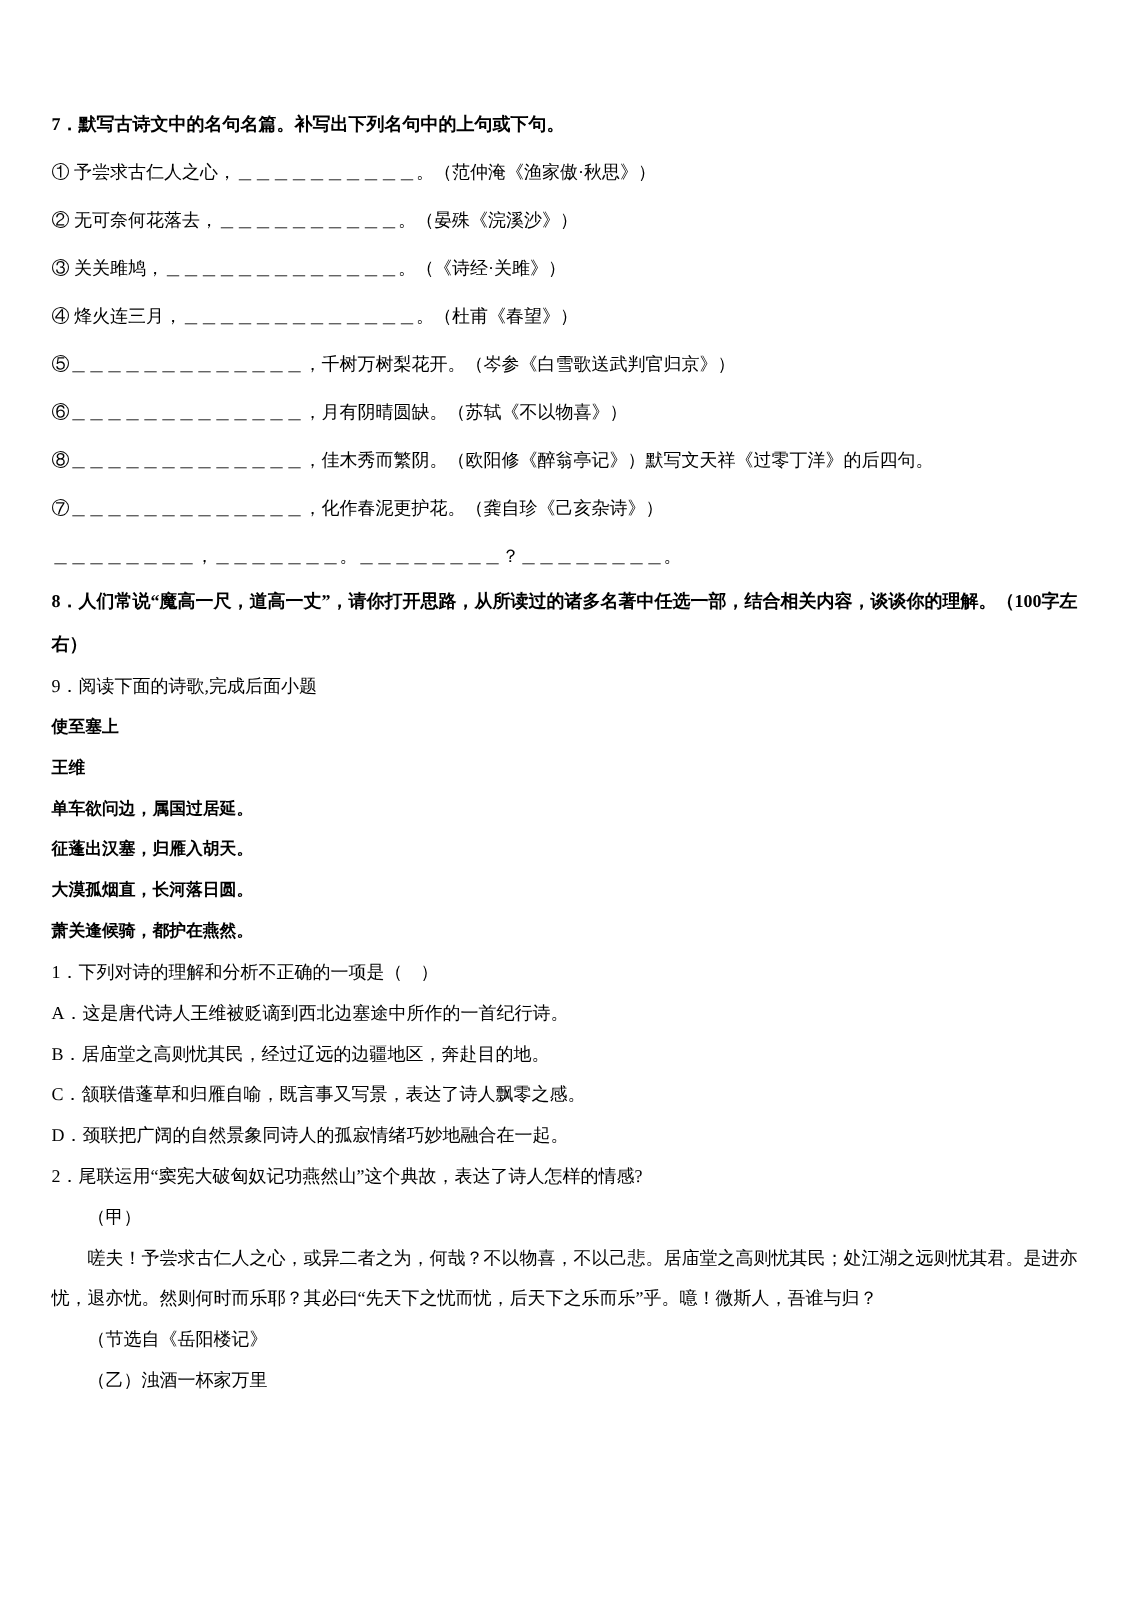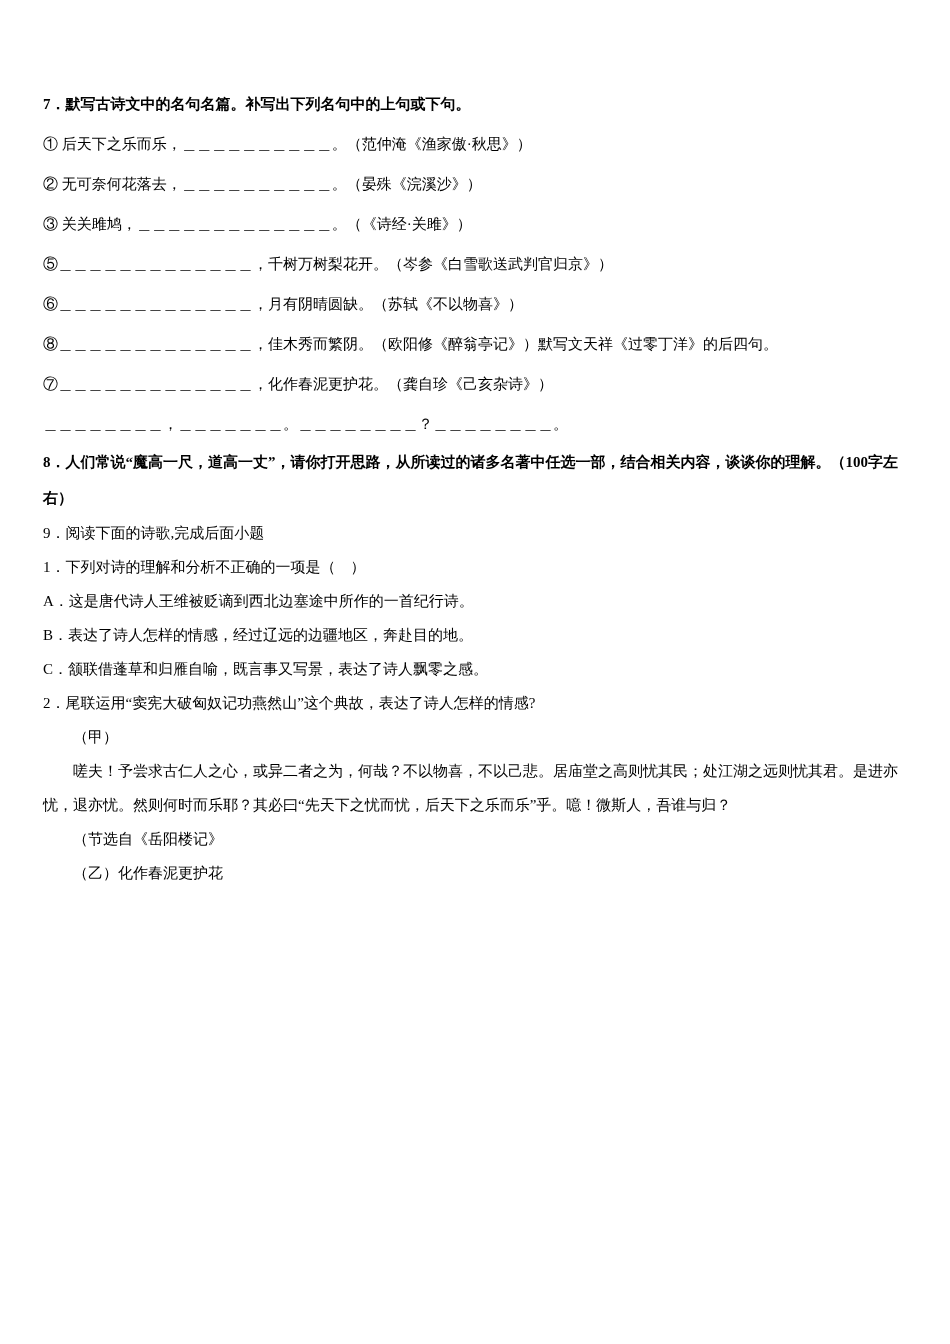--- a/index.html
+++ b/index.html
@@ -25,44 +25,54 @@
   }
   .indent2 { text-indent: 2em; }       
 </style>
 </head>
 <body>
 
 <div class="page">
 
   <div class="sp-a">
     <p class="bold">7．默写古诗文中的名句名篇。补写出下列名句中的上句或下句。</p>
-    <p>① 后天下之乐而乐，＿＿＿＿＿＿＿＿＿＿。（范仲淹《渔家傲·秋思》）</p>
+    <p>① 予尝求古仁人之心，＿＿＿＿＿＿＿＿＿＿。（范仲淹《渔家傲·秋思》）</p>
     <p>② 无可奈何花落去，＿＿＿＿＿＿＿＿＿＿。（晏殊《浣溪沙》）</p>
     <p>③ 关关雎鸠，＿＿＿＿＿＿＿＿＿＿＿＿＿。（《诗经·关雎》）</p>
+    <p>④ 烽火连三月，＿＿＿＿＿＿＿＿＿＿＿＿＿。（杜甫《春望》）</p>
     <p>⑤＿＿＿＿＿＿＿＿＿＿＿＿＿，千树万树梨花开。（岑参《白雪歌送武判官归京》）</p>
     <p>⑥＿＿＿＿＿＿＿＿＿＿＿＿＿，月有阴晴圆缺。（苏轼《不以物喜》）</p>
     <p>⑧＿＿＿＿＿＿＿＿＿＿＿＿＿，佳木秀而繁阴。（欧阳修《醉翁亭记》）默写文天祥《过零丁洋》的后四句。</p>
     <p>⑦＿＿＿＿＿＿＿＿＿＿＿＿＿，化作春泥更护花。（龚自珍《己亥杂诗》）</p>
     <p>＿＿＿＿＿＿＿＿，＿＿＿＿＿＿＿。＿＿＿＿＿＿＿＿？＿＿＿＿＿＿＿＿。</p>
   </div>
 
   <div>
     <p class="bold" style="line-height:36px;font-family:Liberation Serif, serif;">8．人们常说“魔高一尺，道高一丈”，请你打开思路，从所读过的诸多名著中任选一部，结合相关内容，谈谈你的理解。（100字左右）</p>
   </div>
 
 
   <div>
     <p>9．阅读下面的诗歌,完成后面小题</p>
+    <div class="poem">
+      <p>使至塞上</p>
+      <p>王维</p>
+      <p>单车欲问边，属国过居延。</p>
+      <p>征蓬出汉塞，归雁入胡天。</p>
+      <p>大漠孤烟直，长河落日圆。</p>
+      <p>萧关逢候骑，都护在燕然。</p>
+    </div>
     <p>1．下列对诗的理解和分析不正确的一项是（　）</p>
     <p>A．这是唐代诗人王维被贬谪到西北边塞途中所作的一首纪行诗。</p>
-    <p>B．表达了诗人怎样的情感，经过辽远的边疆地区，奔赴目的地。</p>
+    <p>B．居庙堂之高则忧其民，经过辽远的边疆地区，奔赴目的地。</p>
     <p>C．颔联借蓬草和归雁自喻，既言事又写景，表达了诗人飘零之感。</p>
+    <p>D．颈联把广阔的自然景象同诗人的孤寂情绪巧妙地融合在一起。</p>
     <p>2．尾联运用“窦宪大破匈奴记功燕然山”这个典故，表达了诗人怎样的情感?</p>
   </div>
 
   <div>
     <p class="indent2">（甲）</p>
     <p class="indent2">嗟夫！予尝求古仁人之心，或异二者之为，何哉？不以物喜，不以己悲。居庙堂之高则忧其民；处江湖之远则忧其君。是进亦忧，退亦忧。然则何时而乐耶？其必曰“先天下之忧而忧，后天下之乐而乐”乎。噫！微斯人，吾谁与归？</p>
     <p class="indent2">（节选自《岳阳楼记》</p>
-    <p class="indent2">（乙）化作春泥更护花</p>
+    <p class="indent2">（乙）浊酒一杯家万里</p>
   </div>
 
 </div>
 
 </body></html>

